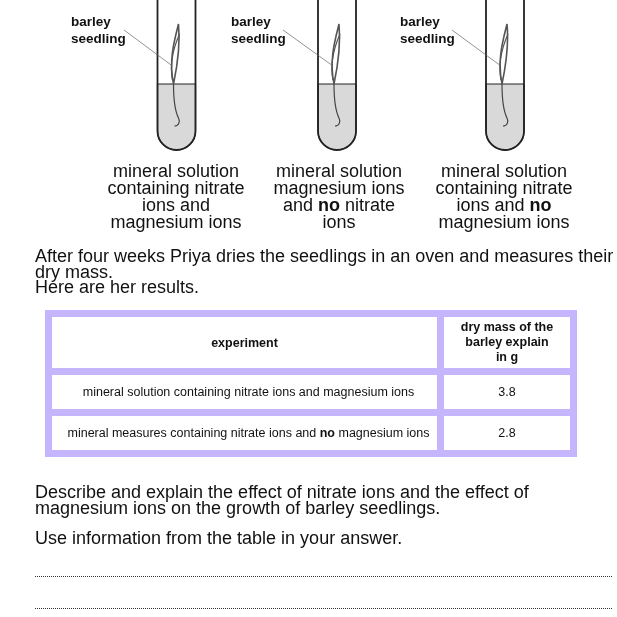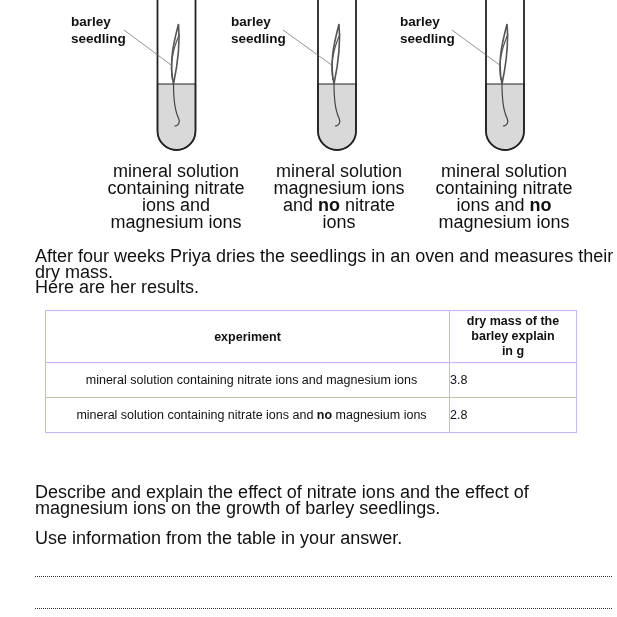--- a/index.html
+++ b/index.html
@@ -10,26 +10,26 @@
     .abs { position: absolute; }
     .label { font-size: 13.5px; line-height: 17px; font-weight: bold; }
     .caption { font-size: 18px; line-height: 17px; text-align: center; width: 140px; }
     .para { font-size: 18px; line-height: 16px; left: 35px; width: 580px; }
     b { font-weight: bold; }
     table.results {
       position: absolute; left: 45px; top: 310px; width: 532px;
       border-collapse: collapse; font-size: 12.5px;
     }
     table.results td, table.results th {
-      border: 1px solid #c4b5fd; padding: 0;
+      border: 7px solid #c4b5fd; padding: 0;
     }
     table.results th { font-weight: bold; height: 51px; }
     table.results td { height: 34px; }
     td.exp { padding-left: 8px !important; text-align: center; }
-    td.val { width: 126px; }
+    td.val { text-align: center; width: 126px; }
     th.h2 { width: 126px; line-height: 15px; }
     .dots {
       position: absolute; left: 35px; width: 577px; height: 2px;
       border-bottom: 1.5px dotted #333;
     }
   </style>
 </head>
 <body>
 
 <svg class="abs" style="left:0;top:0" width="617" height="160">
@@ -99,21 +99,21 @@
         <div>in g</div>
       </th>
     </tr>
   </thead>
   <tbody id="tbody">
       <tr>
         <td class="exp"><span>mineral solution containing nitrate ions and magnesium ions</span></td>
         <td class="val">3.8</td>
       </tr>
       <tr>
-        <td class="exp"><span>mineral solution containing nitrate ions and </span><b>no</b><span> magnesium ions</span></td>
+        <td class="exp"><span>mineral measures containing nitrate ions and </span><b>no</b><span> magnesium ions</span></td>
         <td class="val">2.8</td>
       </tr>
     </tbody>
 </table>
 
 <div class="abs para" style="top:484px">Describe and explain the effect of nitrate ions and the effect of magnesium ions on the growth of barley seedlings.</div>
 <div class="abs para" style="top:530px">Use information from the table in your answer.</div>
 
 <div class="dots" style="top:574px"></div>
 <div class="dots" style="top:606px"></div>

